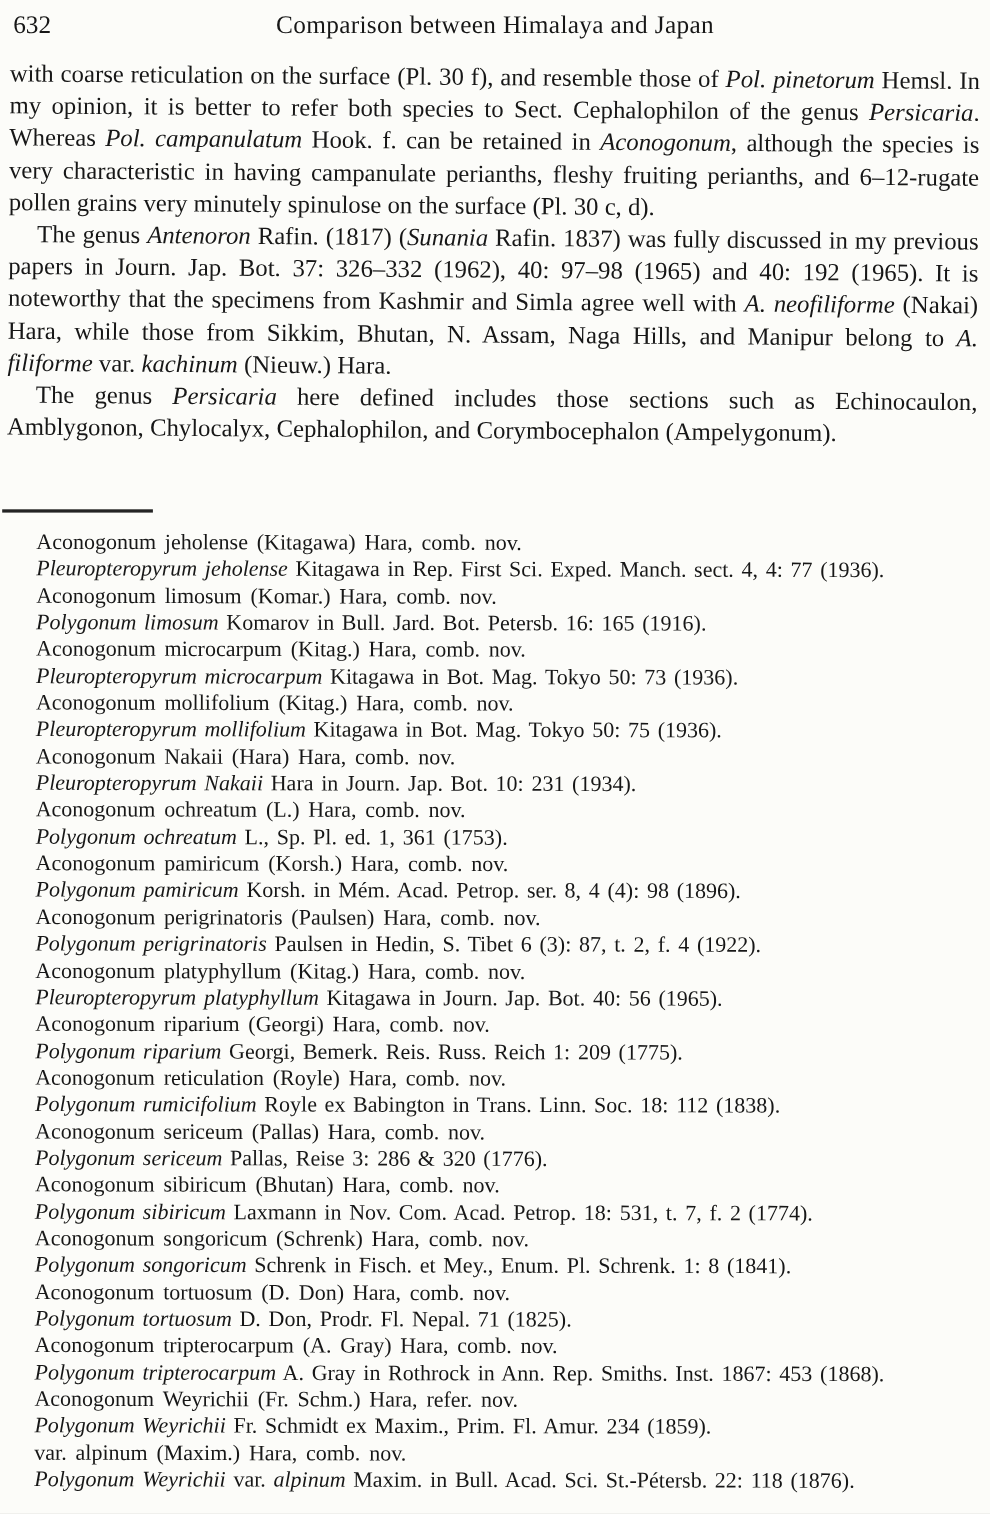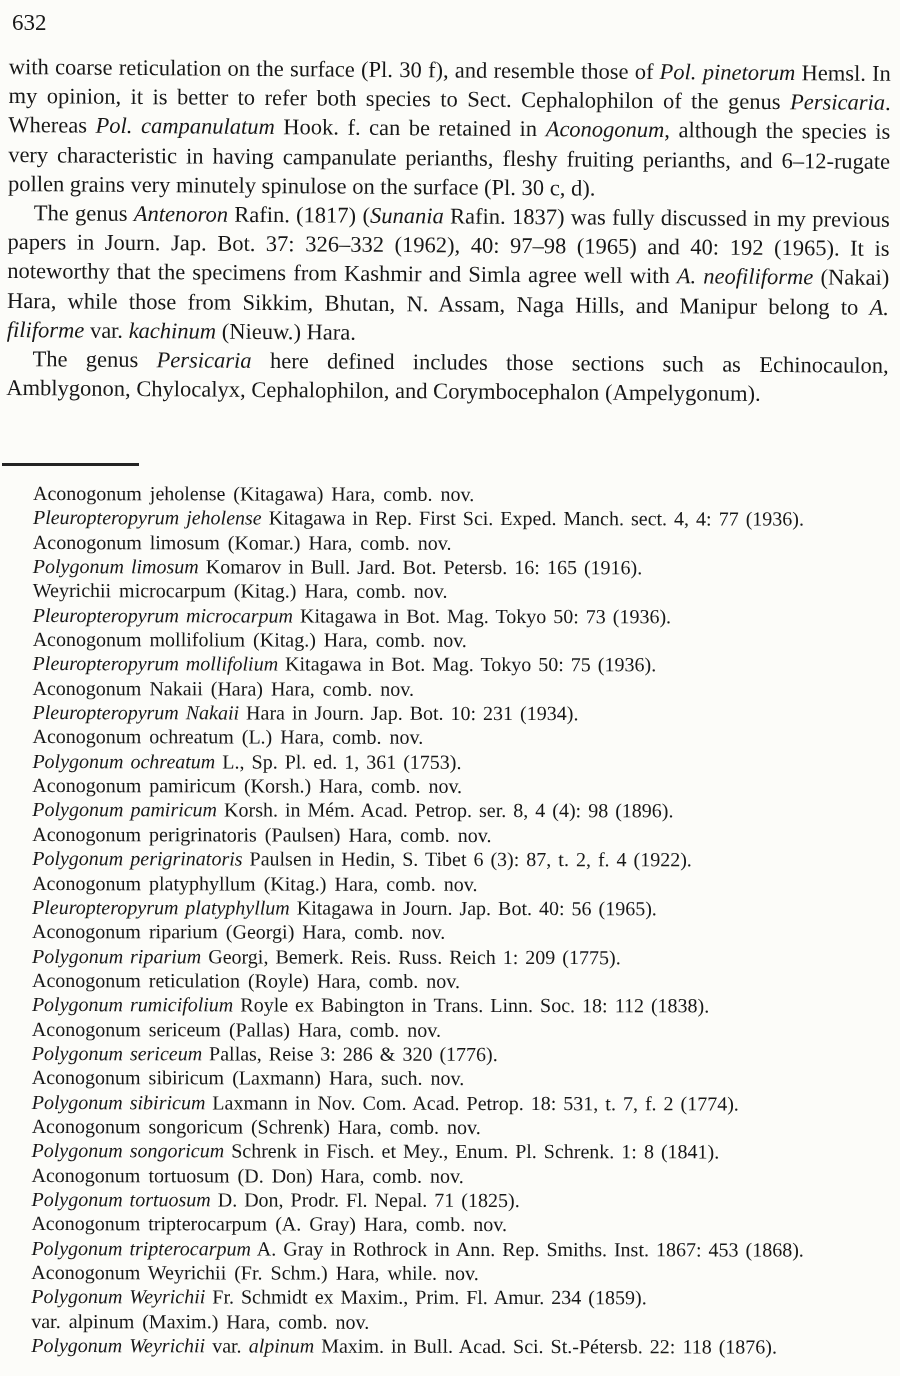--- a/index.html
+++ b/index.html
@@ -48,61 +48,62 @@
   .b{font-weight:400;}
   .i{font-style:italic;}
 </style>
 </head>
 <body>
 
 <div class="page">
 
   <div class="page-number">632</div>
 
+  <div class="running-title">Comparison between Himalaya and Japan</div>
 
   <div class="body-block">
       <p class="para"><span>with coarse reticulation on the surface (Pl. 30 f), and resemble those of </span><span class="i">Pol. pinetorum</span><span> Hemsl.  In my opinion, it is better to refer both species to Sect. Cephalophilon of the genus </span><span class="i">Persicaria</span><span>.  Whereas </span><span class="i">Pol. campanulatum</span><span> Hook. f. can be retained in </span><span class="i">Aconogonum</span><span>, although the species is very characteristic in having campanulate perianths, fleshy fruiting perianths, and 6–12-rugate pollen grains very minutely spinulose on the surface (Pl. 30 c, d).</span></p>
       <p class="para indent"><span>The genus </span><span class="i">Antenoron</span><span> Rafin. (1817) (</span><span class="i">Sunania</span><span> Rafin. 1837) was fully discussed in my previous papers in Journ. Jap. Bot. </span><span class="b">37</span><span>: 326–332 (1962), </span><span class="b">40</span><span>: 97–98 (1965) and </span><span class="b">40</span><span>: 192 (1965).  It is noteworthy that the specimens from Kashmir and Simla agree well with </span><span class="i">A. neofiliforme</span><span> (Nakai) Hara, while those from Sikkim, Bhutan, N. Assam, Naga Hills, and Manipur belong to </span><span class="i">A. filiforme</span><span> var. </span><span class="i">kachinum</span><span> (Nieuw.) Hara.</span></p>
       <p class="para indent"><span>The genus </span><span class="i">Persicaria</span><span> here defined includes those sections such as Echinocaulon, Amblygonon, Chylocalyx, Cephalophilon, and Corymbocephalon (Ampelygonum).</span></p>
     </div>
 
   <div class="sep-rule"></div>
 
   <div class="syn-list">
       <div class="line name"><span class="b">Aconogonum jeholense</span><span> (Kitagawa) Hara, comb. nov.</span></div>
       <div class="line citation"><span class="i">Pleuropteropyrum jeholense</span><span> Kitagawa in Rep. First Sci. Exped. Manch. sect. 4, </span><span class="b">4</span><span>: 77 (1936).</span></div>
       <div class="line name"><span class="b">Aconogonum limosum</span><span> (Komar.) Hara, comb. nov.</span></div>
       <div class="line citation"><span class="i">Polygonum limosum</span><span> Komarov in Bull. Jard. Bot. Petersb. </span><span class="b">16</span><span>: 165 (1916).</span></div>
-      <div class="line name"><span class="b">Weyrichii microcarpum</span><span> (Kitag.) Hara, comb. nov.</span></div>
+      <div class="line name"><span class="b">Aconogonum microcarpum</span><span> (Kitag.) Hara, comb. nov.</span></div>
       <div class="line citation"><span class="i">Pleuropteropyrum microcarpum</span><span> Kitagawa in Bot. Mag. Tokyo </span><span class="b">50</span><span>: 73 (1936).</span></div>
       <div class="line name"><span class="b">Aconogonum mollifolium</span><span> (Kitag.) Hara, comb. nov.</span></div>
       <div class="line citation"><span class="i">Pleuropteropyrum mollifolium</span><span> Kitagawa in Bot. Mag. Tokyo </span><span class="b">50</span><span>: 75 (1936).</span></div>
       <div class="line name"><span class="b">Aconogonum Nakaii</span><span> (Hara) Hara, comb. nov.</span></div>
       <div class="line citation"><span class="i">Pleuropteropyrum Nakaii</span><span> Hara in Journ. Jap. Bot. </span><span class="b">10</span><span>: 231 (1934).</span></div>
       <div class="line name"><span class="b">Aconogonum ochreatum</span><span> (L.) Hara, comb. nov.</span></div>
       <div class="line citation"><span class="i">Polygonum ochreatum</span><span> L., Sp. Pl. ed. 1, 361 (1753).</span></div>
       <div class="line name"><span class="b">Aconogonum pamiricum</span><span> (Korsh.) Hara, comb. nov.</span></div>
       <div class="line citation"><span class="i">Polygonum pamiricum</span><span> Korsh. in Mém. Acad. Petrop. ser. 8, </span><span class="b">4</span><span> (4): 98 (1896).</span></div>
       <div class="line name"><span class="b">Aconogonum perigrinatoris</span><span> (Paulsen) Hara, comb. nov.</span></div>
       <div class="line citation"><span class="i">Polygonum perigrinatoris</span><span> Paulsen in Hedin, S. Tibet </span><span class="b">6</span><span> (3): 87, t. 2, f. 4 (1922).</span></div>
       <div class="line name"><span class="b">Aconogonum platyphyllum</span><span> (Kitag.) Hara, comb. nov.</span></div>
       <div class="line citation"><span class="i">Pleuropteropyrum platyphyllum</span><span> Kitagawa in Journ. Jap. Bot. </span><span class="b">40</span><span>: 56 (1965).</span></div>
       <div class="line name"><span class="b">Aconogonum riparium</span><span> (Georgi) Hara, comb. nov.</span></div>
       <div class="line citation"><span class="i">Polygonum riparium</span><span> Georgi, Bemerk. Reis. Russ. Reich </span><span class="b">1</span><span>: 209 (1775).</span></div>
       <div class="line name"><span class="b">Aconogonum reticulation</span><span> (Royle) Hara, comb. nov.</span></div>
       <div class="line citation"><span class="i">Polygonum rumicifolium</span><span> Royle ex Babington in Trans. Linn. Soc. </span><span class="b">18</span><span>: 112 (1838).</span></div>
       <div class="line name"><span class="b">Aconogonum sericeum</span><span> (Pallas) Hara, comb. nov.</span></div>
       <div class="line citation"><span class="i">Polygonum sericeum</span><span> Pallas, Reise </span><span class="b">3</span><span>: 286 &amp; 320 (1776).</span></div>
-      <div class="line name"><span class="b">Aconogonum sibiricum</span><span> (Laxmann) Hara, such. nov.</span></div>
+      <div class="line name"><span class="b">Aconogonum sibiricum</span><span> (Bhutan) Hara, comb. nov.</span></div>
       <div class="line citation"><span class="i">Polygonum sibiricum</span><span> Laxmann in Nov. Com. Acad. Petrop. </span><span class="b">18</span><span>: 531, t. 7, f. 2 (1774).</span></div>
       <div class="line name"><span class="b">Aconogonum songoricum</span><span> (Schrenk) Hara, comb. nov.</span></div>
       <div class="line citation"><span class="i">Polygonum songoricum</span><span> Schrenk in Fisch. et Mey., Enum. Pl. Schrenk. </span><span class="b">1</span><span>: 8 (1841).</span></div>
       <div class="line name"><span class="b">Aconogonum tortuosum</span><span> (D. Don) Hara, comb. nov.</span></div>
       <div class="line citation"><span class="i">Polygonum tortuosum</span><span> D. Don, Prodr. Fl. Nepal. 71 (1825).</span></div>
       <div class="line name"><span class="b">Aconogonum tripterocarpum</span><span> (A. Gray) Hara, comb. nov.</span></div>
       <div class="line citation"><span class="i">Polygonum tripterocarpum</span><span> A. Gray in Rothrock in Ann. Rep. Smiths. Inst. </span><span class="b">1867</span><span>: 453 (1868).</span></div>
-      <div class="line name"><span class="b">Aconogonum Weyrichii</span><span> (Fr. Schm.) Hara, while. nov.</span></div>
+      <div class="line name"><span class="b">Aconogonum Weyrichii</span><span> (Fr. Schm.) Hara, refer. nov.</span></div>
       <div class="line citation"><span class="i">Polygonum Weyrichii</span><span> Fr. Schmidt ex Maxim., Prim. Fl. Amur. 234 (1859).</span></div>
       <div class="line name"><span>var. </span><span class="b">alpinum</span><span> (Maxim.) Hara, comb. nov.</span></div>
       <div class="line citation"><span class="i">Polygonum Weyrichii</span><span> var. </span><span class="i">alpinum</span><span> Maxim. in Bull. Acad. Sci. St.-Pétersb. </span><span class="b">22</span><span>: 118 (1876).</span></div>
     </div>
 
 </div>
 
 </body></html>

